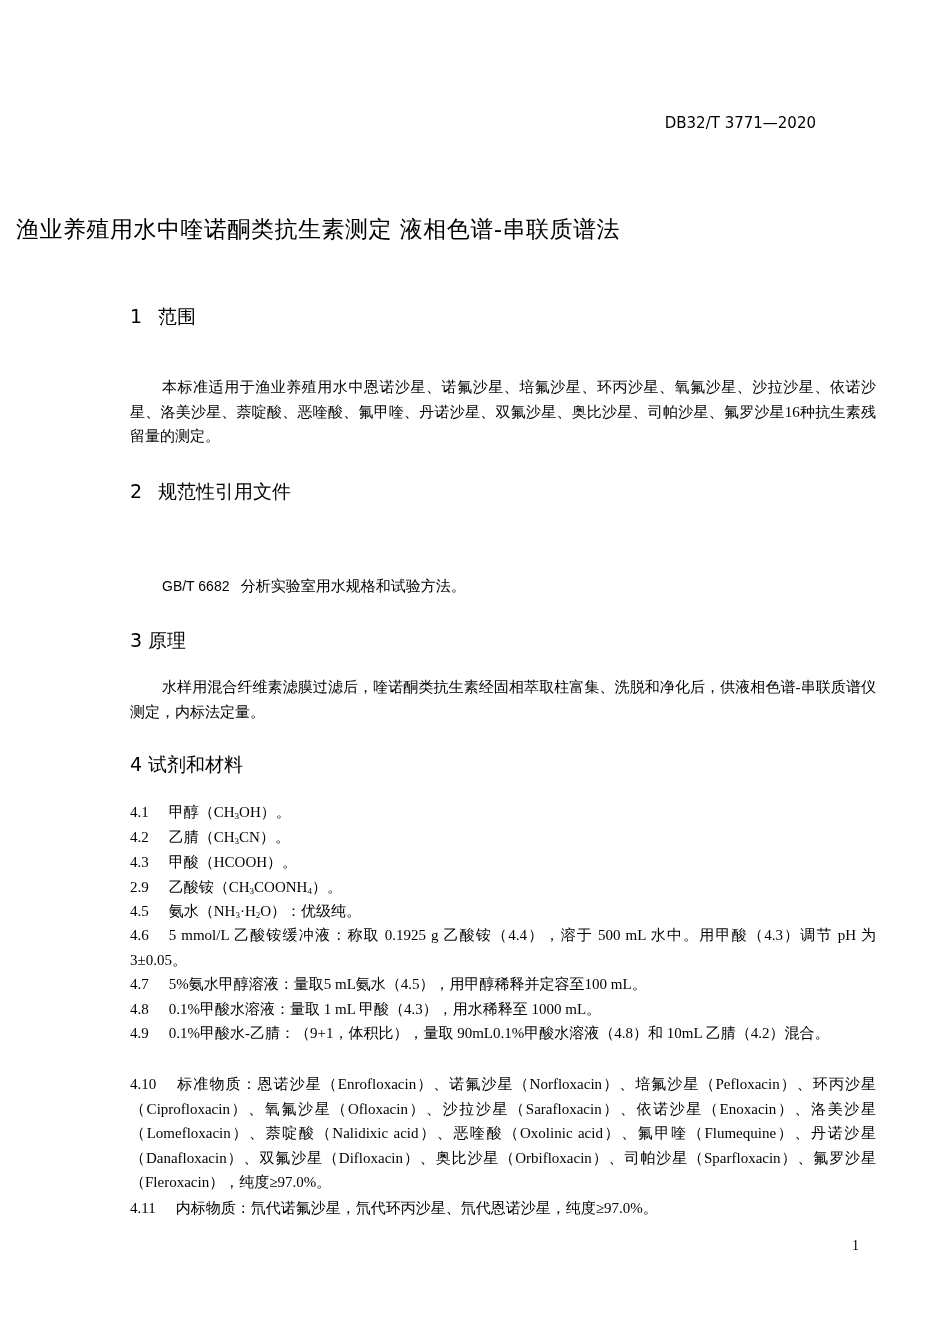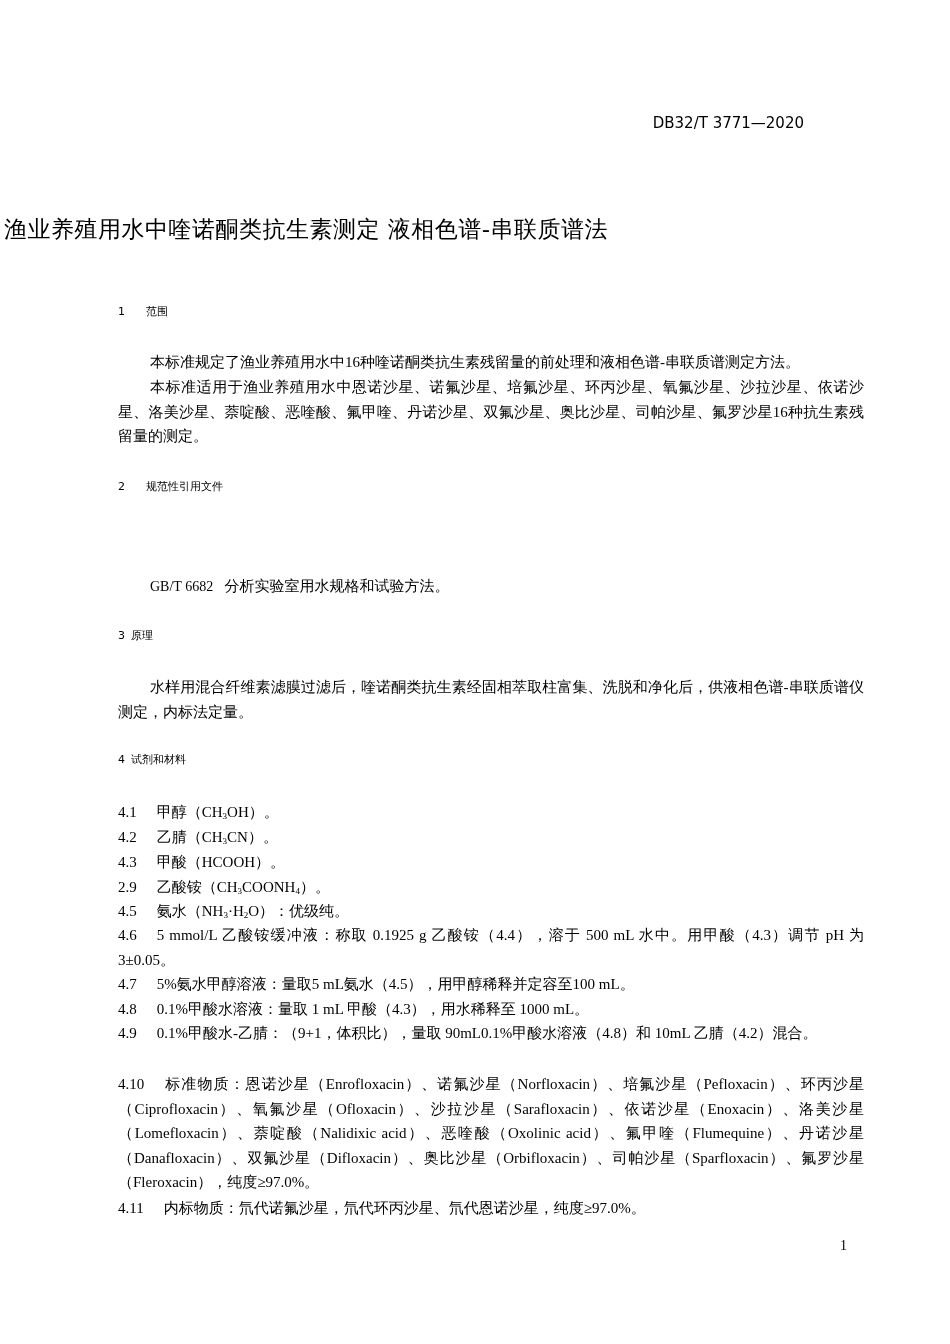--- a/index.html
+++ b/index.html
@@ -1,42 +1,41 @@
 <!DOCTYPE html>
 <html><head>
 <meta charset="utf-8">
 <style>
   html, body { margin: 0; padding: 0; background: #ffffff; }
   body { width: 950px; height: 1344px; position: relative; overflow: hidden; color: #000; }
-  .page { position: absolute; left: 4px; top: 0; width: 891px; height: 1344px; }
+  .page { position: absolute; left: 16px; top: 0; width: 891px; height: 1344px; }
   .std-code { position: absolute; top: 114px; right: 91px; font-family: "DejaVu Sans", sans-serif; font-size: 15px; }
   .doc-title { position: absolute; top: 214px; left: 0; width: 950px; font-family: "DejaVu Sans", sans-serif; font-size: 23px; letter-spacing: 0.5px; }
-  .heading { position: absolute; left: 114px; font-family: "DejaVu Sans", sans-serif; font-size: 11px; }
+  .heading { position: absolute; left: 114px; font-family: "DejaVu Sans", sans-serif; font-size: 19px; }
   .heading .num { display: inline-block; min-width: 16px; margin-right: 12px; }
   .heading.tight .num { min-width: 0; margin-right: 6px; }
   .para { position: absolute; left: 114px; width: 746px; font-family: "Liberation Serif", serif; font-size: 15px; line-height: 24.5px; text-align: justify; }
   .para.indent { text-indent: 32px; }
-  .mono { font-family: Liberation Serif, serif; font-size: 14px; }
+  .mono { font-family: Liberation Sans, sans-serif; font-size: 14px; }
   .item-num { margin-right: 20px; }
   .page-num { position: absolute; left: 836px; top: 1238px; font-family: "Liberation Serif", serif; font-size: 14px; }
   sub { font-size: 9px; vertical-align: -2px; }
 </style>
 </head>
 <body>
 
 <div class="page">
 
   <div class="std-code">DB32/T 3771—2020</div>
 
   <div class="doc-title">渔业养殖用水中喹诺酮类抗生素测定  液相色谱-串联质谱法</div>
 
   <div class="heading" style="top:304px">
     <span class="num">1</span><span>范围</span>
   </div>
-  <div class="para indent" style="top:350px">本标准规定了渔业养殖用水中16种喹诺酮类抗生素残留量的前处理和液相色谱-串联质谱测定方法。</div>
   <div class="para indent" style="top:375px">本标准适用于渔业养殖用水中恩诺沙星、诺氟沙星、培氟沙星、环丙沙星、氧氟沙星、沙拉沙星、依诺沙星、洛美沙星、萘啶酸、恶喹酸、氟甲喹、丹诺沙星、双氟沙星、奥比沙星、司帕沙星、氟罗沙星16种抗生素残留量的测定。</div>
 
   <div class="heading" style="top:479px">
     <span class="num">2</span><span>规范性引用文件</span>
   </div>
   <div class="para indent" style="top:574px">
     <span class="mono">GB/T 6682</span>&nbsp;&nbsp;&nbsp;<span>分析实验室用水规格和试验方法。</span>
   </div>
 
   <div class="heading tight" style="top:628px">

